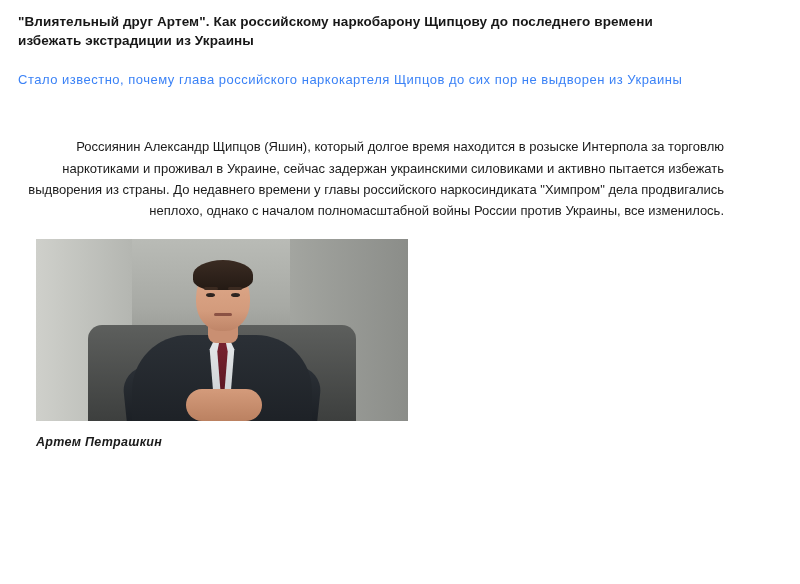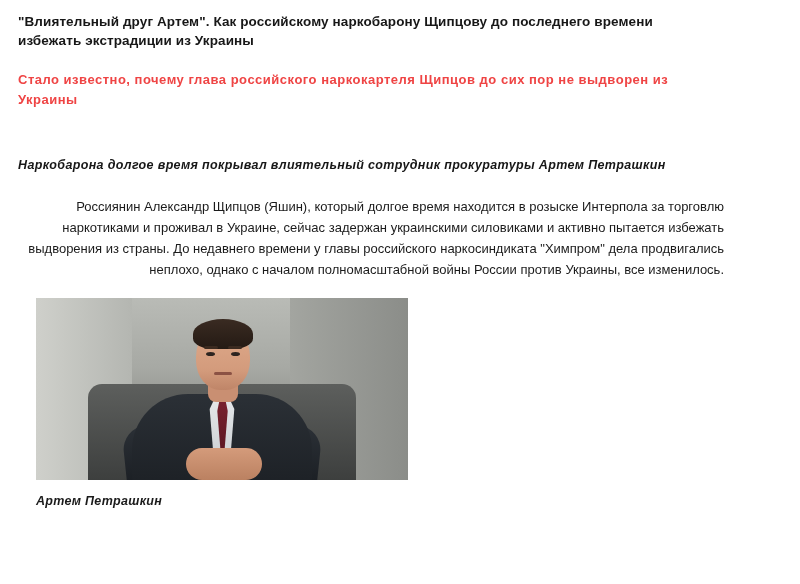--- a/index.html
+++ b/index.html
@@ -25,24 +25,24 @@
     font-size: 13.5px;
     font-weight: bold;
     line-height: 1.42;
     letter-spacing: 0.1px;
     color: #171717;
     margin: 0 0 20px 0;
     max-width: 700px;
   }
   .subhead {
     font-size: 13px;
-    font-weight: bold;
+    font-weight: normal;
     line-height: 1.55;
     letter-spacing: 0.5px;
-    color: #ef4444;
+    color: #3b82f6;
     margin: 0 0 46px 0;
     max-width: 700px;
   }
   .lede {
     font-size: 12.5px;
     font-weight: bold;
     font-style: italic;
     letter-spacing: 0.35px;
     line-height: 1.4;
     color: #171717;
@@ -169,21 +169,20 @@
 </style>
 </head>
 <body>
 
 <div class="page">
 
   <h1 class="headline">"Влиятельный друг Артем". Как российскому наркобарону Щипцову до последнего времени избежать экстрадиции из Украины</h1>
 
   <h2 class="subhead">Стало известно, почему глава российского наркокартеля Щипцов до сих пор не выдворен из Украины</h2>
 
-  <p class="lede">Наркобарона долгое время покрывал влиятельный сотрудник прокуратуры Артем Петрашкин</p>
 
   <p class="para">Россиянин Александр Щипцов (Яшин), который долгое время находится в розыске Интерпола за торговлю наркотиками и проживал в Украине, сейчас задержан украинскими силовиками и активно пытается избежать выдворения из страны. До недавнего времени у главы российского наркосиндиката "Химпром" дела продвигались неплохо, однако с началом полномасштабной войны России против Украины, все изменилось.</p>
 
 
   <div class="photo-wrap">
     <div class="photo">
       <div class="wall-left"></div>
       <div class="wall-right"></div>
       <div class="chair"></div>
       <div class="arm-l"></div>

